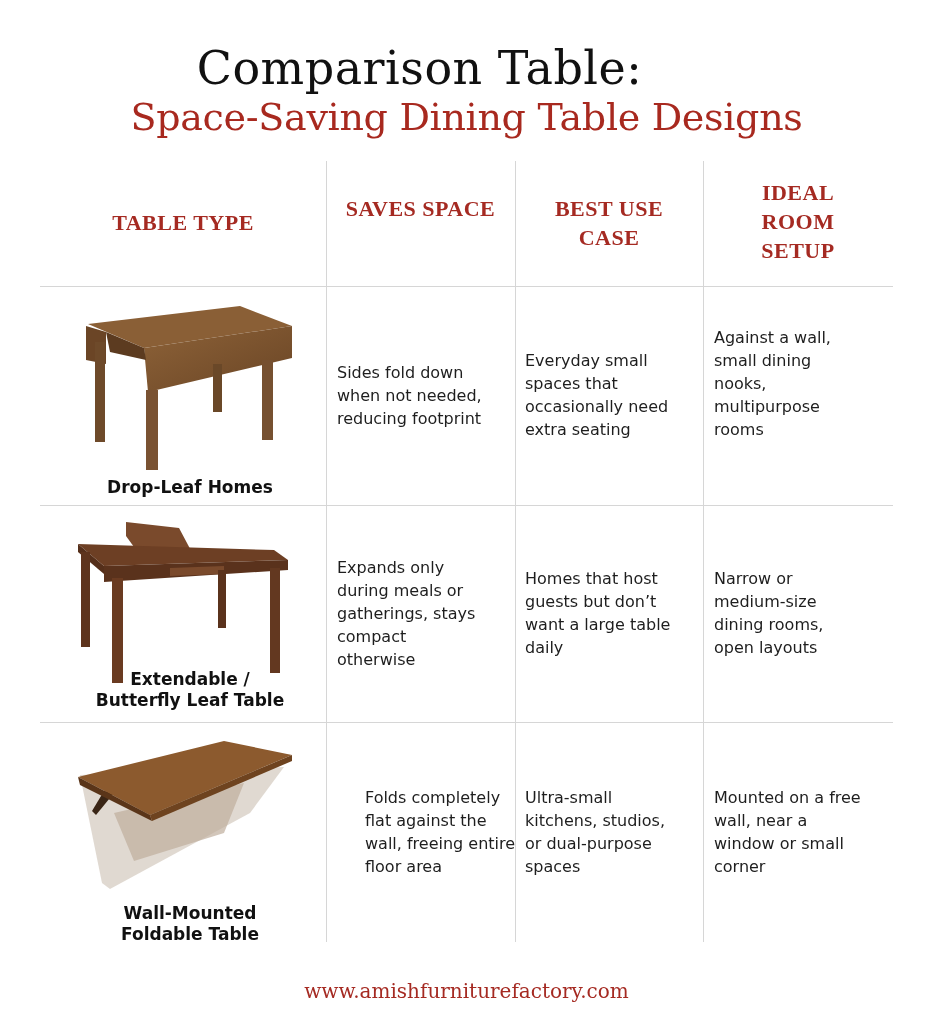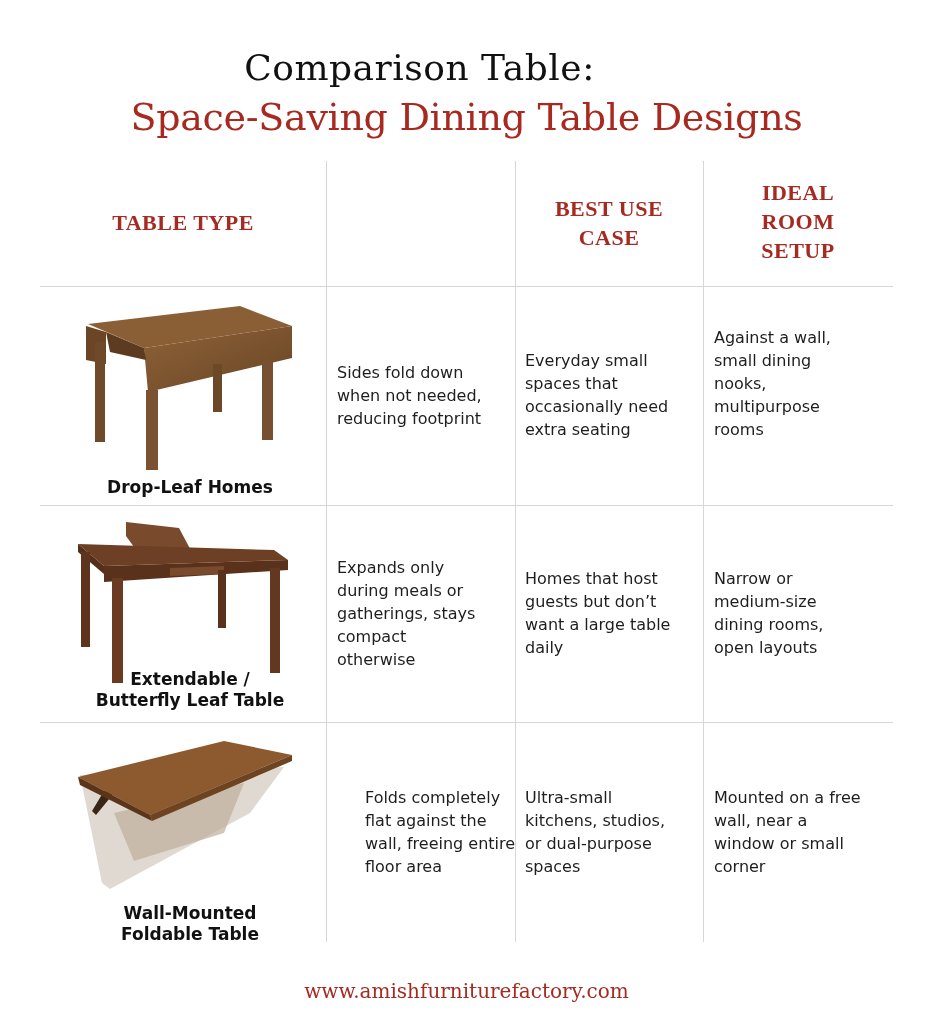--- a/index.html
+++ b/index.html
@@ -1,17 +1,17 @@
 <!DOCTYPE html>
 <html><head>
 <meta charset="utf-8">
 <style>
   html, body { margin:0; padding:0; background:#ffffff; }
   body { width:933px; height:1024px; position:relative; overflow:hidden; font-family:"DejaVu Sans", sans-serif; }
-  .title1 { position:absolute; left:0; width:839px; top:42px; text-align:center; font-family:"DejaVu Serif", serif; font-size:36px; color:#111; letter-spacing:0.5px; line-height:52px; }
+  .title1 { position:absolute; left:0; width:839px; top:42px; text-align:center; font-family:"DejaVu Serif", serif; font-size:46px; color:#111; letter-spacing:0.5px; line-height:52px; }
   .title2 { position:absolute; left:0; width:933px; top:90px; text-align:center; font-family:"DejaVu Serif", serif; font-size:38px; color:#a8291f; line-height:54px; letter-spacing:-0.3px; }
   .vline { position:absolute; width:1px; background:#d6d6d6; top:161px; height:781px; }
   .hline { position:absolute; height:1px; background:#d6d6d6; left:40px; width:853px; }
   .hdr { position:absolute; font-family:"Liberation Serif", serif; font-weight:bold; color:#a52a22; font-size:22px; line-height:29px; text-align:center; letter-spacing:0.5px; }
   .cell { position:absolute; font-family:"DejaVu Sans", sans-serif; font-size:16px; line-height:23px; color:#1e1e1e; }
   .caption { position:absolute; font-family:"DejaVu Sans", sans-serif; font-weight:bold; font-size:17px; line-height:21px; color:#111; text-align:center; }
   .img { position:absolute; }
   .footer { position:absolute; left:0; width:933px; top:960px; text-align:center; font-family:"DejaVu Serif", serif; font-size:20px; color:#a52a22;margin-top:19px; }
 </style>
 </head>
@@ -26,20 +26,21 @@
 <div class="vline" style="left:515px"></div>
 <div class="vline" style="left:703px"></div>
 <div class="hline" style="top:286px"></div>
 <div class="hline" style="top:505px"></div>
 <div class="hline" style="top:722px"></div>
 
 <div class="hdr" style="left:40px; width:286px; top:208px;">
   <div>TABLE TYPE</div>
 </div>
 <div class="hdr" style="left:326px; width:189px; top:194px;">
+  <div>SAVES SPACE</div>
 </div>
 <div class="hdr" style="left:515px; width:188px; top:194px;">
   <div>BEST USE</div>
   <div>CASE</div>
 </div>
 <div class="hdr" style="left:703px; width:190px; top:178px;">
   <div>IDEAL</div>
   <div>ROOM</div>
   <div>SETUP</div>
 </div>

